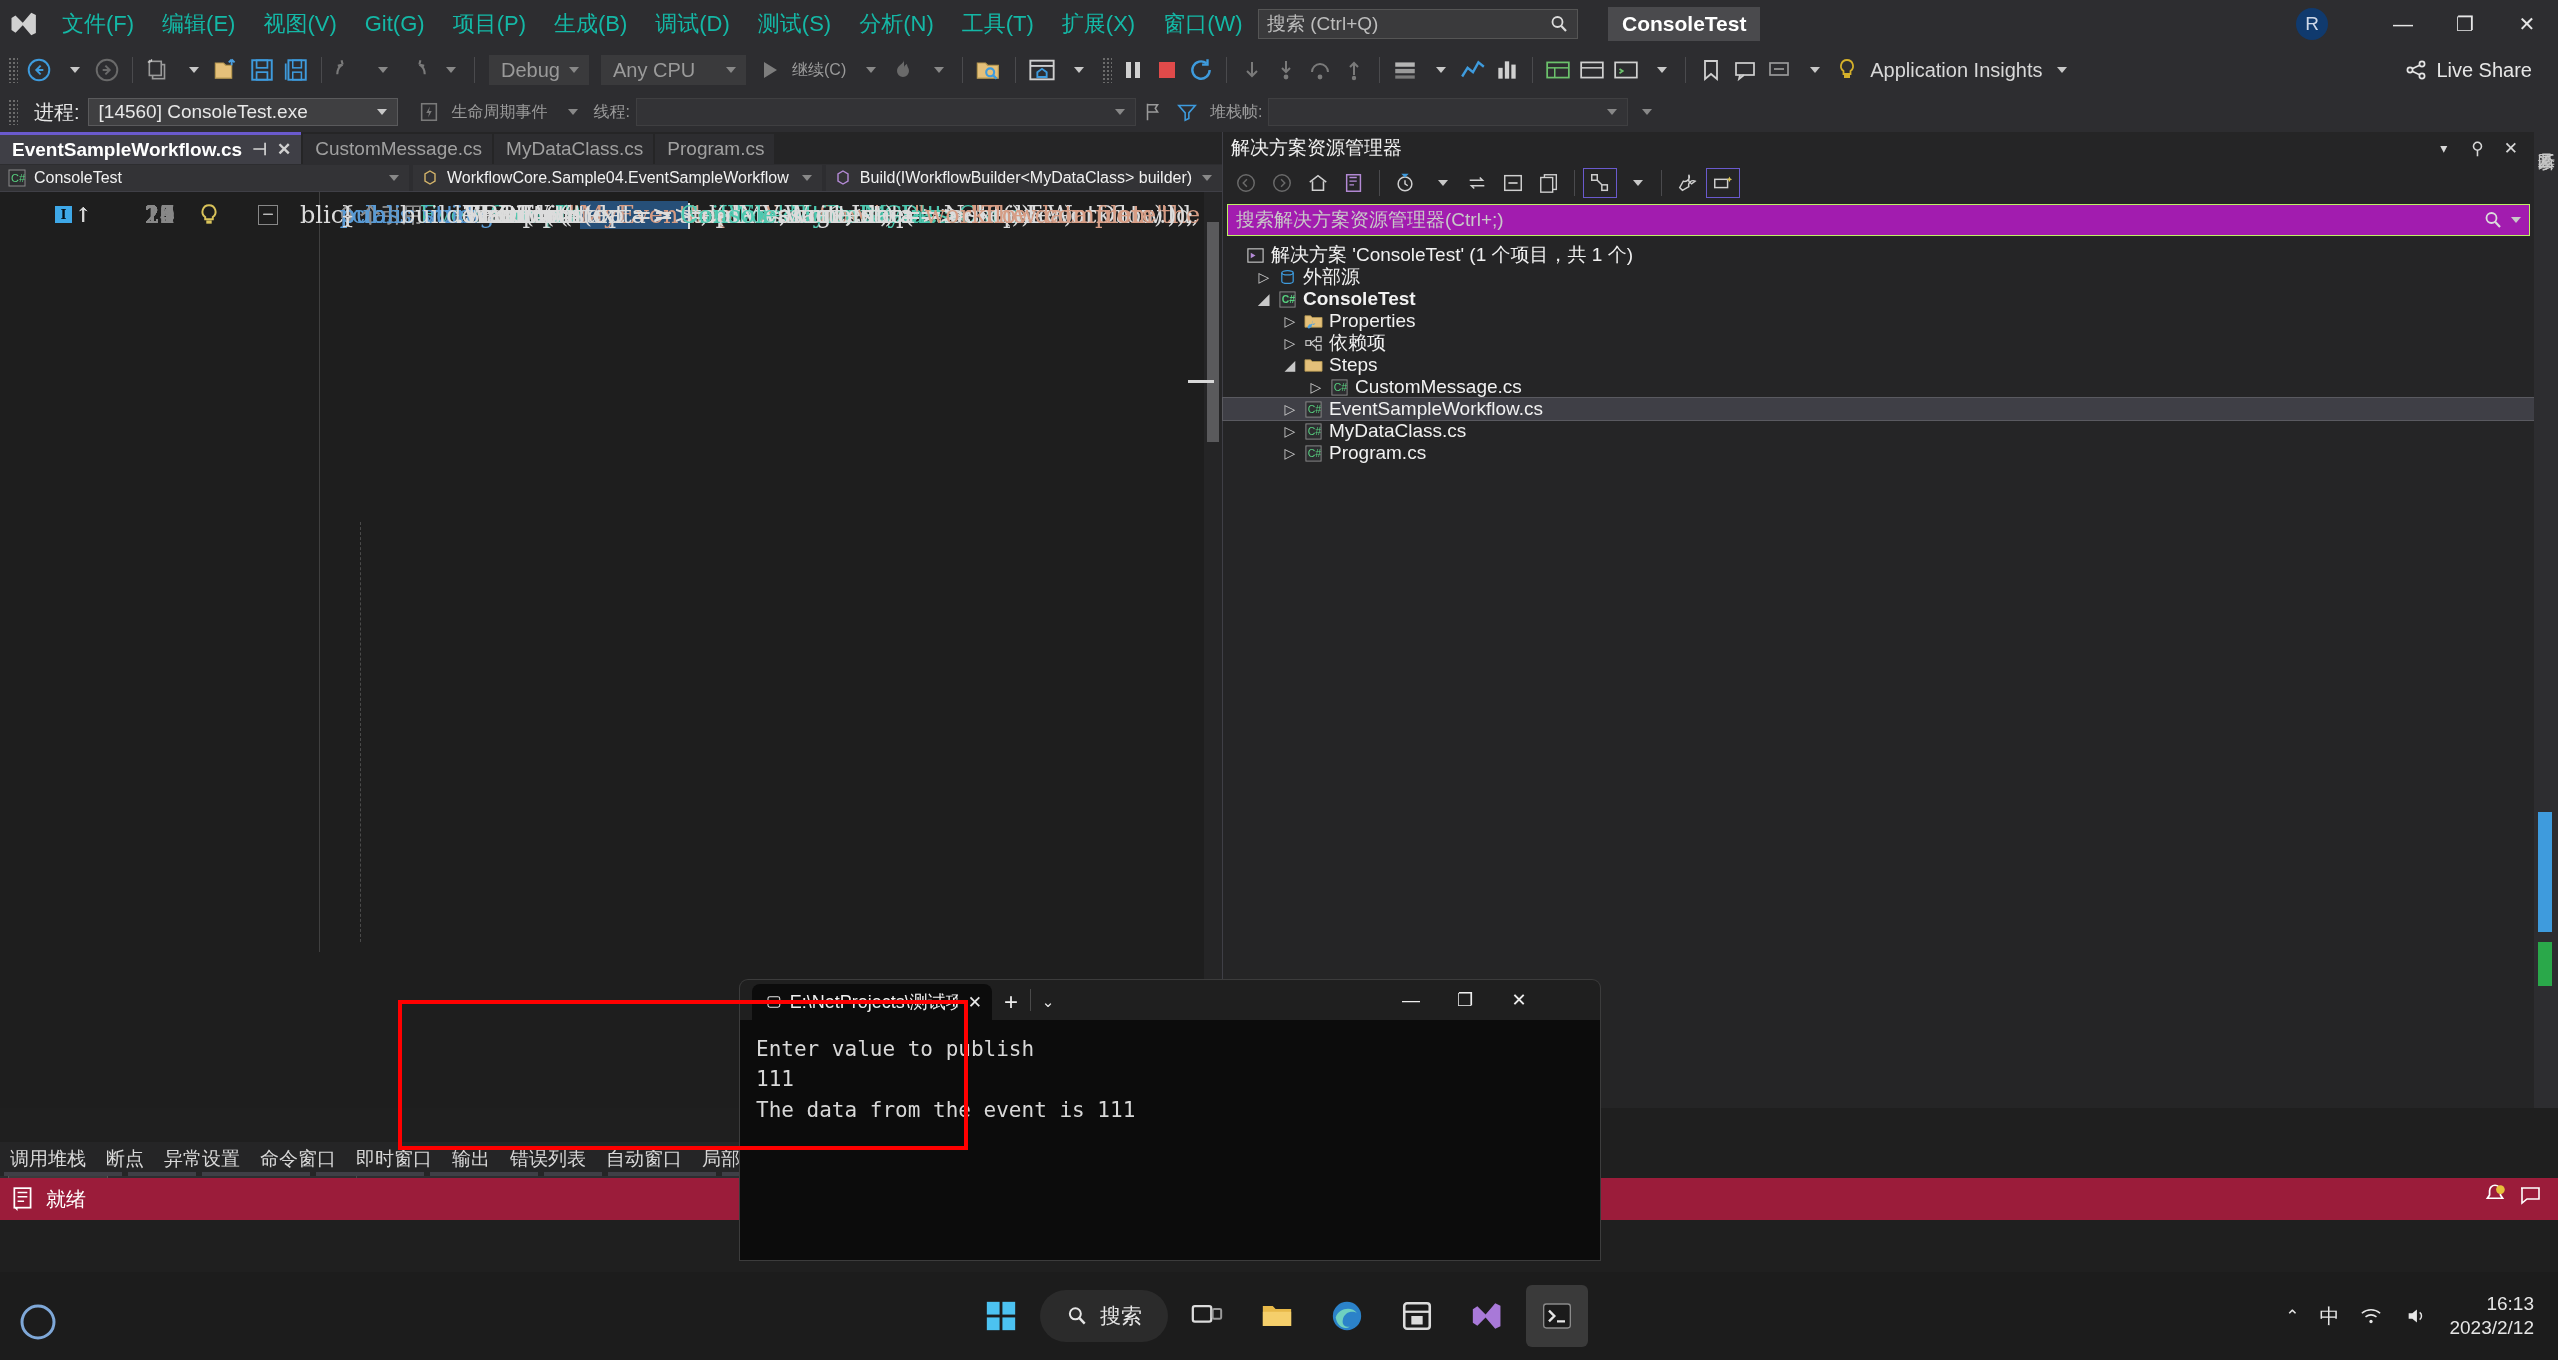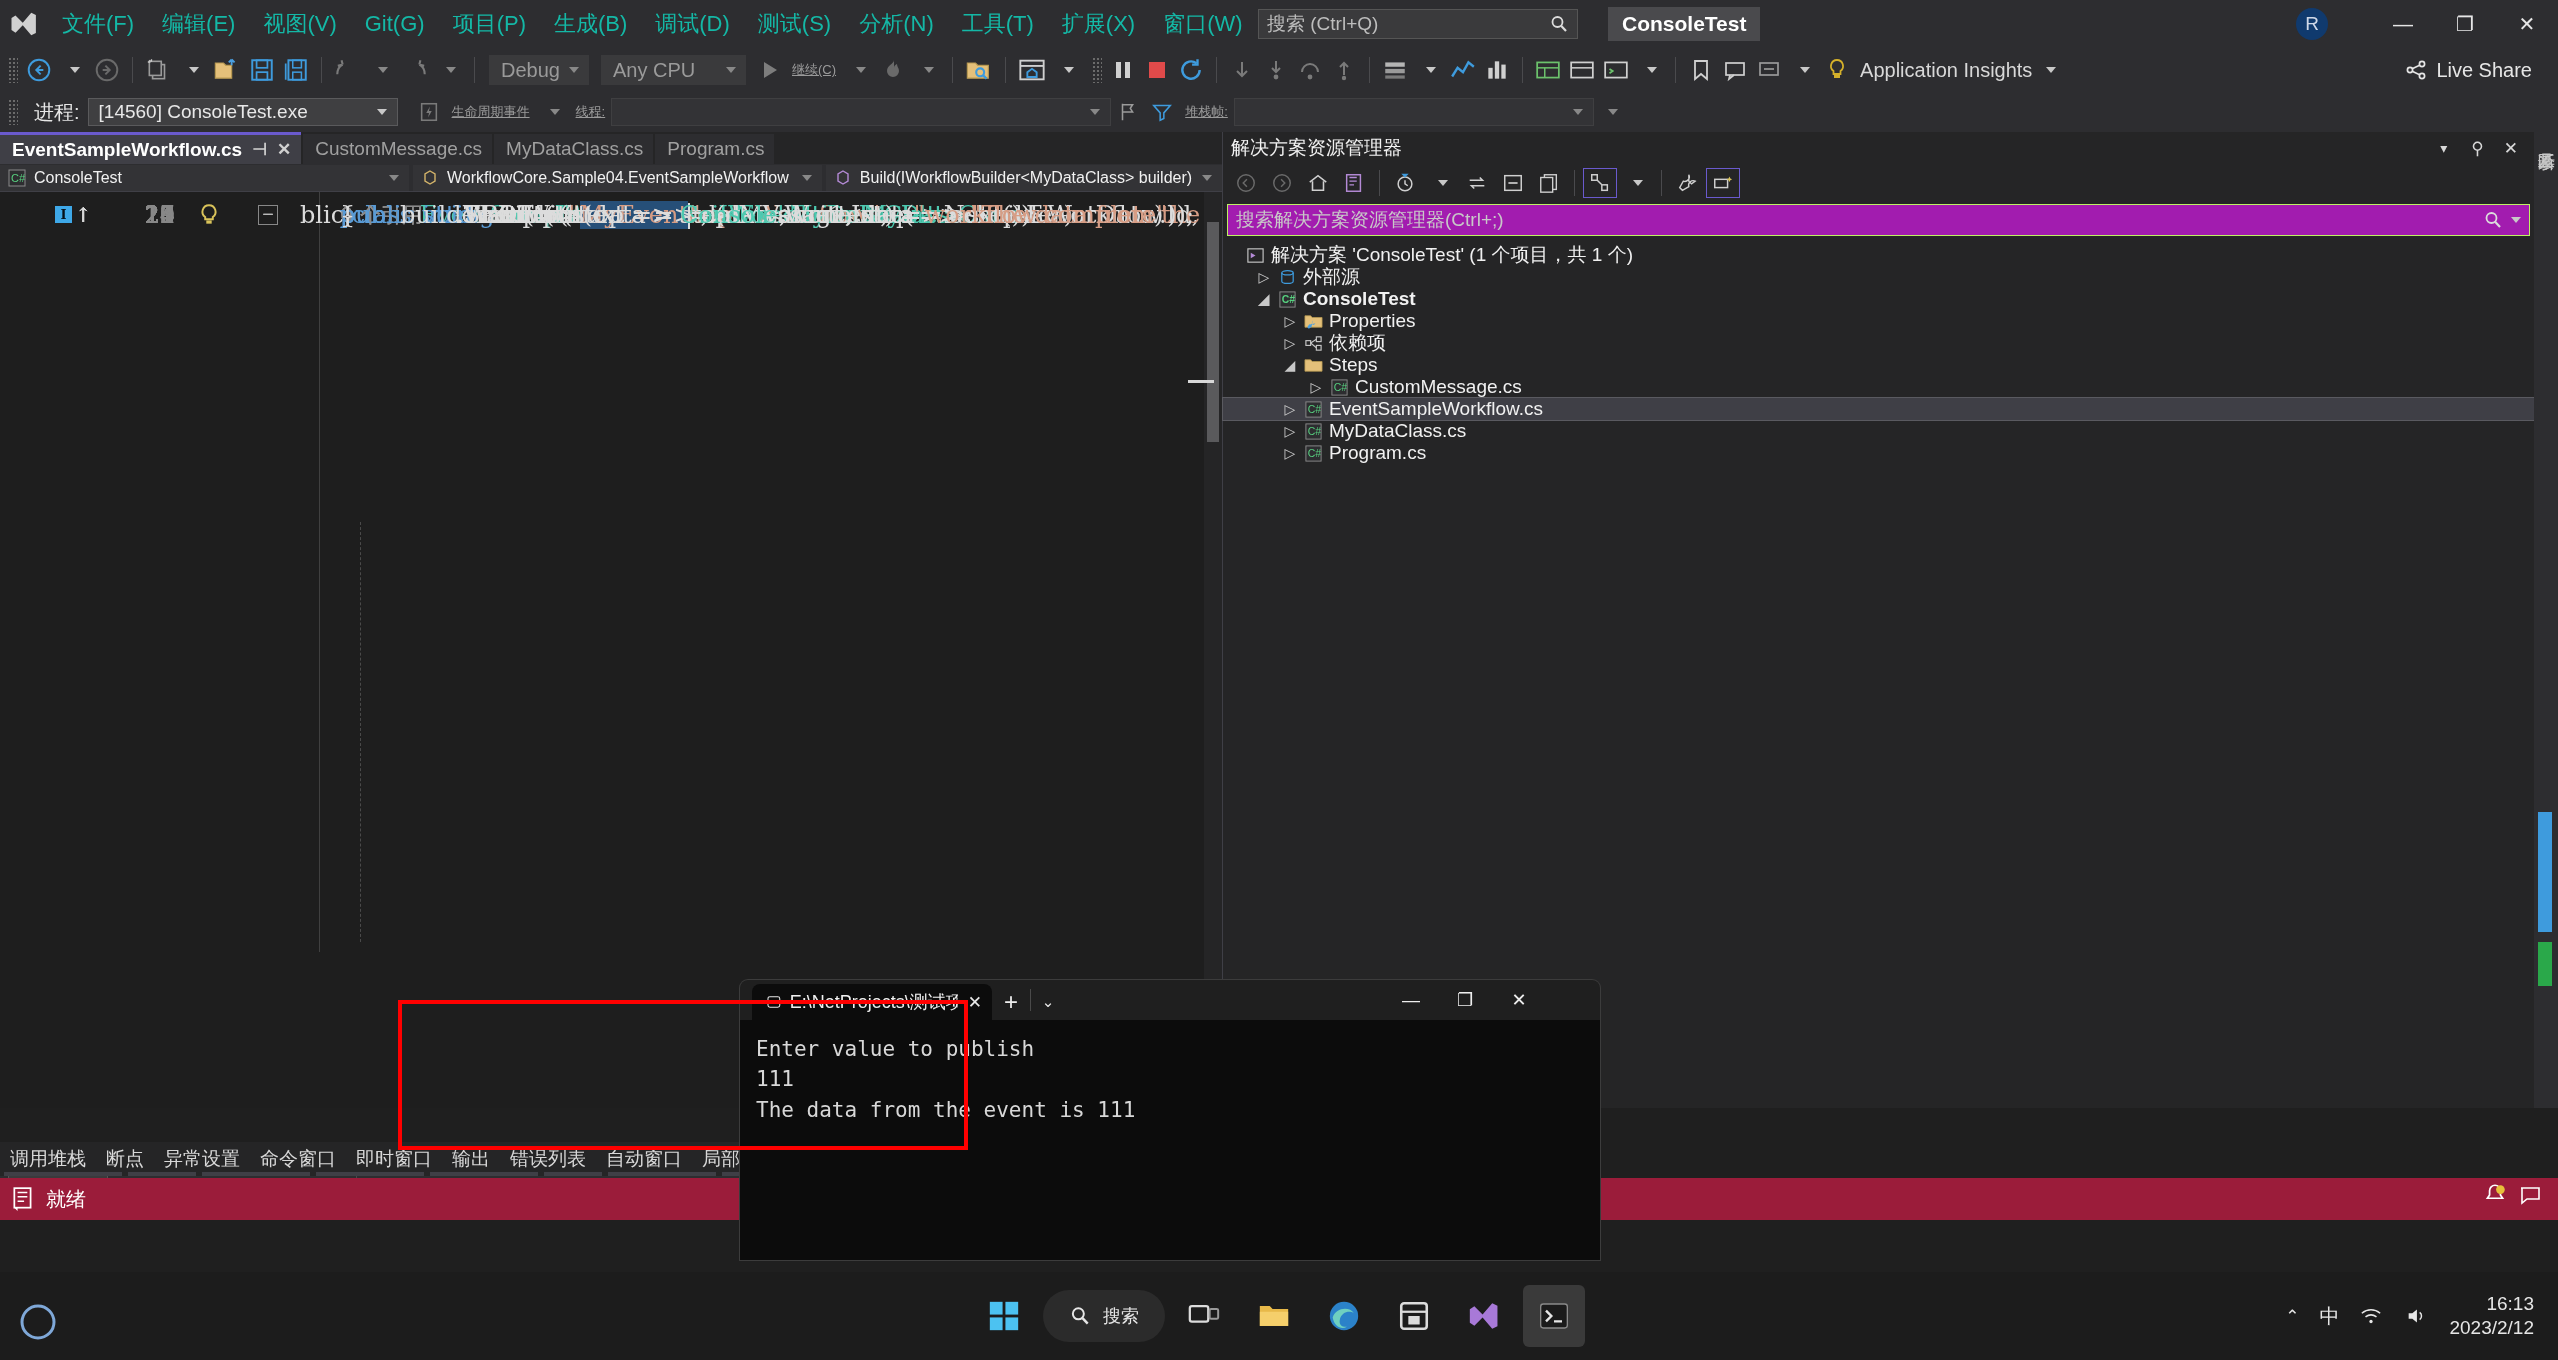--- a/index.html
+++ b/index.html
@@ -23,21 +23,21 @@
 
   
   .toolbar { position:absolute; left:0; top:48px; width:2558px; height:44px; background:#2d2d30; display:flex; align-items:center; }
   .toolbar2 { position:absolute; left:0; top:92px; width:2558px; height:40px; background:#2d2d30; display:flex; align-items:center; }
   .tb-grip { width:10px; height:26px; margin:0 4px 0 8px; background-image:radial-gradient(circle, #6b6b6b 1px, transparent 1px); background-size:4px 4px; }
   .tb-btn { height:36px; min-width:34px; padding:0 4px; display:flex; align-items:center; justify-content:center; }
   .tb-sep { width:1px; height:26px; background:#4a4a4d; margin:0 8px; }
   .caret { width:0;height:0;border-left:5px solid transparent;border-right:5px solid transparent;border-top:6px solid #c8c8c8; margin-left:4px; }
   .caret.dim { border-top-color:#888; }
   .combo { height:30px; background:#3a3a3c; color:#9a9a9a; font-size:20px; display:flex; align-items:center; padding:0 10px 0 12px; margin:0 6px; justify-content:space-between; }
-  .tb-label { font-size:13px; color:#9a9a9a; padding:0 6px;text-decoration:underline; }
+  .tb-label { font-size:16px; color:#9a9a9a; padding:0 6px; }
   .dbg-label { font-size:20px; color:#e6e6e6; margin-left:12px; margin-right:8px; }
   .dbg-combo { height:28px; background:#3f3f41; border:1px solid #5a5a5c; color:#e8e8e8; font-size:19px; display:flex; align-items:center; padding:0 10px; justify-content:space-between; }
   .ai-link { font-size:20px; color:#d8d8d8; margin-left:6px; }
   .liveshare { position:absolute; right:26px; top:0; height:44px; display:flex; align-items:center; font-size:20px; color:#e6e6e6; gap:8px; }
 
   
   .tabstrip { position:absolute; left:0; top:132px; width:1222px; height:32px; background:#252526; display:flex; align-items:flex-end; }
   .tab { height:30px; display:flex; align-items:center; padding:0 10px 0 12px; font-size:19px; color:#a0a0a0; background:#2d2d30; margin-right:2px; white-space:nowrap; }
   .tab.active { background:#3f3f46; color:#ffffff; font-weight:bold; border-top:3px solid #6a5acd; height:32px; }
   .tab .pin, .tab .x { margin-left:10px; color:#d0d0d0; font-size:17px; }
@@ -104,21 +104,21 @@
   .con-newtab { width:38px;height:36px;display:flex;align-items:center;justify-content:center;font-size:24px;color:#eee; }
   .con-chev { width:34px;height:36px;display:flex;align-items:center;justify-content:center;font-size:15px;color:#eee; }
   .con-wbtn { position:absolute; top:0; width:54px; height:40px; display:flex;align-items:center;justify-content:center; color:#eee; font-size:18px; }
   .con-body { position:absolute; left:0; top:40px; width:860px; height:240px; background:#0c0c0c; padding:14px 16px; font-family:"DejaVu Sans Mono", monospace; font-size:21px; color:#d8d8d8; line-height:1.45; }
   .redbox { position:absolute; left:398px; top:1000px; width:570px; height:150px; border:4px solid #ff0000; pointer-events:none; }
 
   
   .taskbar { position:absolute; left:0; top:1272px; width:2558px; height:88px; background:#1c1c1c; }
   .tb-center { position:absolute; left:50%; transform:translateX(-50%); top:0; height:88px; display:flex; align-items:center; gap:8px; }
   .tb-ic { width:62px; height:62px; display:flex; align-items:center; justify-content:center; border-radius:6px; }
-  .tb-search { height:52px; background:#2b2b2b; border-radius:26px; display:flex; align-items:center; padding:0 26px; gap:12px; font-size:18px; color:#e6e6e6; }
+  .tb-search { height:52px; background:#2b2b2b; border-radius:26px; display:flex; align-items:center; padding:0 26px; gap:12px; font-size:21px; color:#e6e6e6; }
   .tray { position:absolute; right:12px; top:0; height:88px; display:flex; align-items:center; gap:20px; font-size:20px; color:#e6e6e6; padding-right:12px; }
   .clock { text-align:right; line-height:1.25; font-size:19px; }
 </style>
 </head>
 <body>
 
 <div id="vs">
 
   <div class="titlebar">
     <div class="vslogo">

